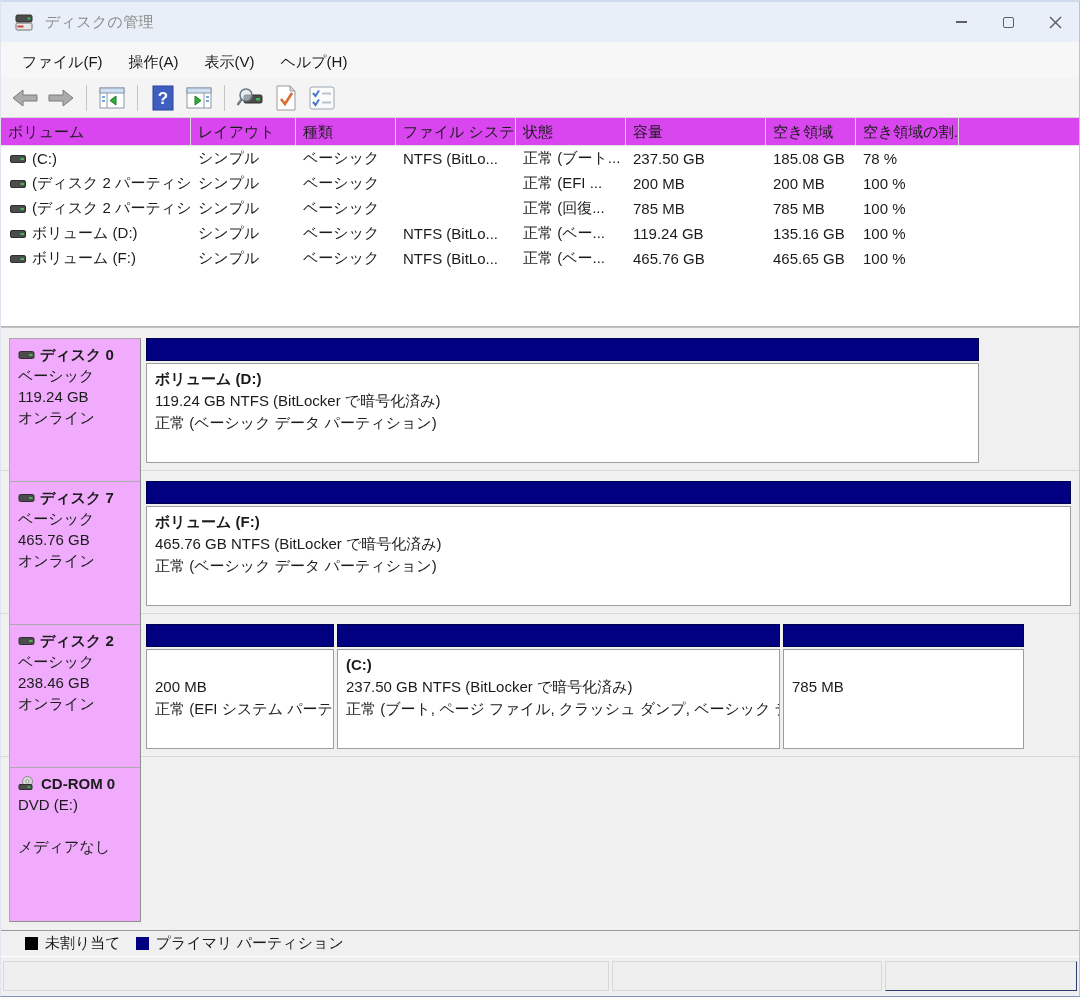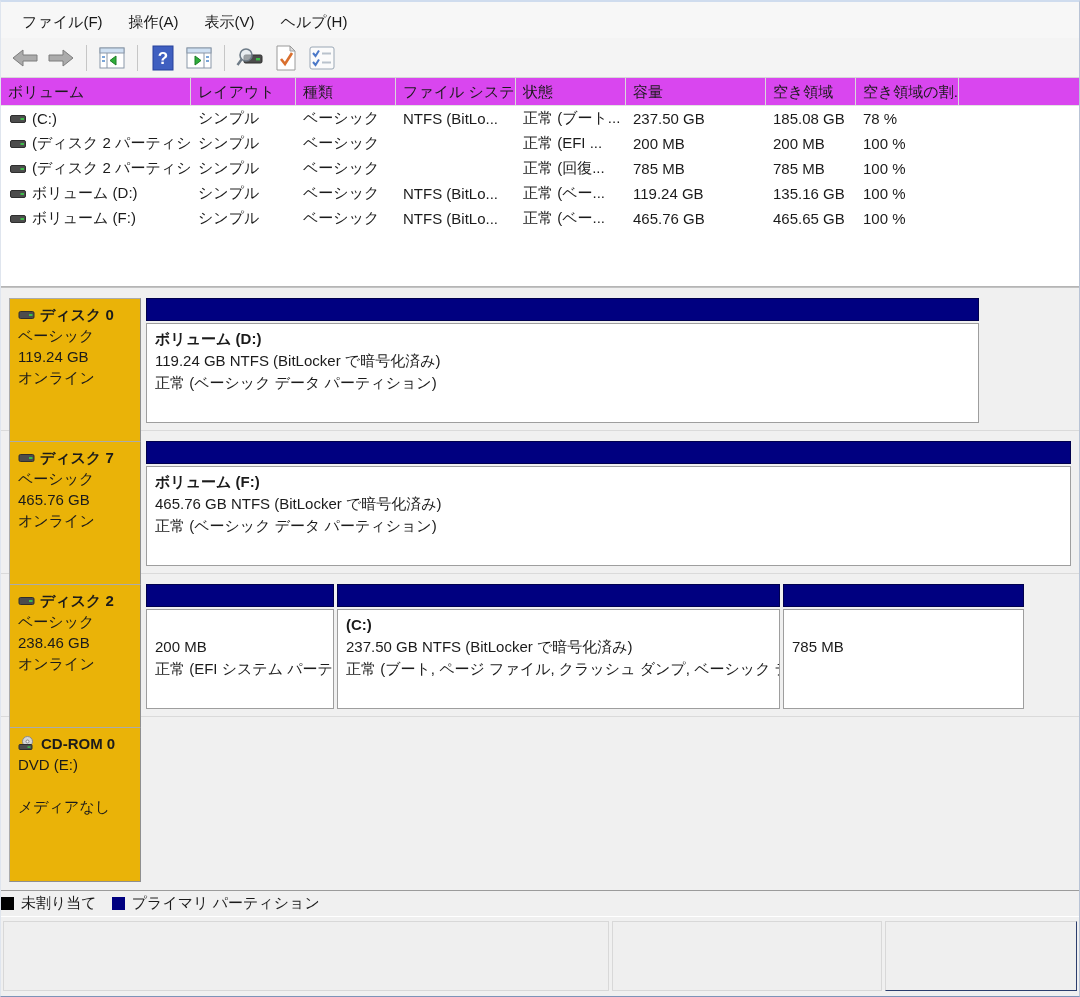--- a/index.html
+++ b/index.html
@@ -83,21 +83,21 @@
     flex:0 0 603px; height:603px;
     background:#f0f0f0;
     border-top:1px solid #c2c2c2;
     position:relative;
   }
   .disk-row { position:relative; height:143px; border-bottom:1px solid #dadada; }
   .disk-row.last { border-bottom:none;text-decoration:underline; }
   .disk-label {
     position:absolute; left:8px; top:10px;
     width:132px; height:155px;
-    background:#eab308;
+    background:#f0abfc;
     border:1px solid #ababab;
     border-right-color:#8f8f8f; border-bottom-color:#8f8f8f;
     padding:5px 6px 0 8px;
     line-height:21px;
   }
   .disk-title { font-weight:bold; display:flex; align-items:center; gap:5px; }
   .disk-graph { position:absolute; left:145px; top:10px; display:flex; gap:3px; }
   .part { display:flex; flex-direction:column; }
   .part-bar { height:23px; background:#000080; border:1px solid #00004e; }
   .part-box {
@@ -109,21 +109,21 @@
     white-space:nowrap; overflow:hidden;
   }
   .pt-title { font-weight:bold; min-height:22px; }
 
   
   .legend-bar {
     flex:0 0 26px; height:26px;
     border-top:1px solid #9b9b9b;
     background:#f0f0f0;
     display:flex; align-items:center;
-    padding-left:0; gap:7px;
+    padding-left:24px; gap:7px;
   }
   .swatch { width:13px; height:13px; display:inline-block; }
   .swatch.black { background:#000000; }
   .swatch.navy  { background:#000080; }
   .legend-label { margin-right:8px; }
 
   
   .statusbar {
     flex:1;
     background:#f0f0f0;
@@ -134,20 +134,43 @@
   .status-panel { border:1px solid #d8d8d8; background:#efefef; }
   .sp1 { width:606px; }
   .sp2 { width:270px; }
   .sp3 { flex:1; border-bottom-color:#2c3e6e; border-right-color:#2c3e6e; }
 </style>
 </head>
 <body>
 
 <div class="window">
 
+  <div class="titlebar">
+    <svg class="app-icon" viewBox="0 0 20 17">
+      <rect x="1" y="1" width="16" height="7" rx="1.5" fill="#4c4c4c" stroke="#2e2e2e"></rect>
+      <rect x="1" y="9" width="16" height="7" rx="1.5" fill="#e8e8e8" stroke="#6e6e6e"></rect>
+      <rect x="12.5" y="3.5" width="3" height="2" fill="#3dbb49"></rect>
+      <rect x="2.5" y="11.5" width="6" height="2" fill="#c94436"></rect>
+    </svg>
+    <span class="window-title">ディスクの管理</span>
+    <div class="win-controls">
+      <div class="win-btn">
+          <div class="min-glyph"></div>
+        </div>
+      <div class="win-btn">
+          <div class="max-glyph"></div>
+        </div>
+      <div class="win-btn">
+        <svg width="13" height="13" viewBox="0 0 13 13">
+          <line x1="1" y1="1" x2="12" y2="12" stroke="#5f5f5f" stroke-width="1.4"></line>
+          <line x1="12" y1="1" x2="1" y2="12" stroke="#5f5f5f" stroke-width="1.4"></line>
+        </svg>
+      </div>
+    </div>
+  </div>
 
   <div class="menubar">
     <span class="menu-item">ファイル(F)</span>
     <span class="menu-item">操作(A)</span>
     <span class="menu-item">表示(V)</span>
     <span class="menu-item">ヘルプ(H)</span>
   </div>
 
   <div class="toolbar">
     <div class="tb-btn">

